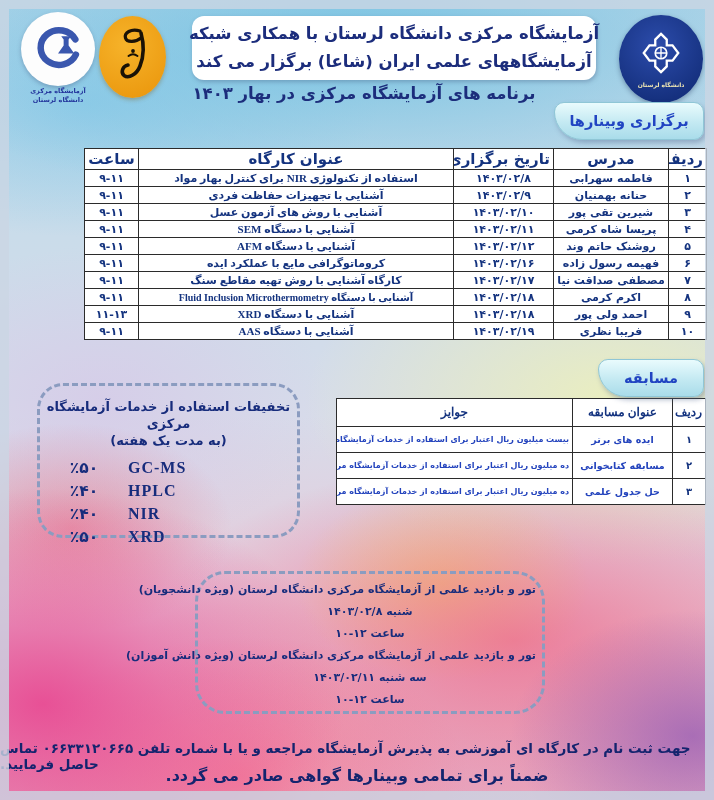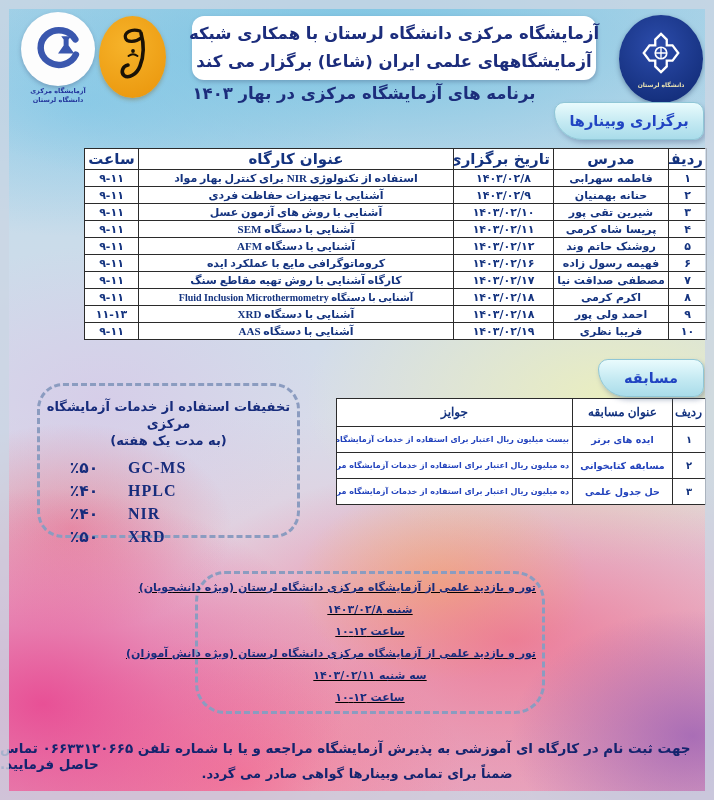--- a/index.html
+++ b/index.html
@@ -70,26 +70,26 @@
   .discount-box .dt{color:#172c7c;text-align:center;font-size:13px;line-height:17px;}
   .disc-rows{margin-top:7px;}
   .disc-row{display:grid;grid-template-columns:88px 130px;direction:ltr;height:23px;align-items:center;}
   .disc-row .pct{color:#172c7c;font-size:15.5px;text-align:center;}
   .disc-row .svc{color:#172c7c;font-size:16px;text-align:left;
     font-family:"Liberation Serif","DejaVu Sans",serif;letter-spacing:1px;}
 
   
   .tour-box{position:absolute;right:169px;top:571px;width:350px;height:143px;
     border:3px dashed #8b9cc0;border-radius:30px;box-sizing:border-box;
-    display:flex;flex-direction:column;justify-content:center;padding:0 6px;text-decoration:underline;}
+    display:flex;flex-direction:column;justify-content:flex-end;padding:0 6px;}
   .tour-box .tl{color:#172c7c;text-align:center;font-size:11px;line-height:22px;white-space:nowrap;}
 
   
   .footer1{position:absolute;right:0;top:740px;width:100%;text-align:left;color:#14246e;font-size:13.5px;}
-  .footer2{position:absolute;right:0;top:766px;width:100%;text-align:center;color:#14246e;font-size:13px;}
+  .footer2{position:absolute;right:0;top:766px;width:100%;text-align:center;color:#14246e;font-size:16px;}
 
   .num{direction:ltr;unicode-bidi:embed;}
 </style>
 </head>
 <body>
 
 <div class="poster">
   <div class="frame"></div>
 
   <div class="uni-logo">

